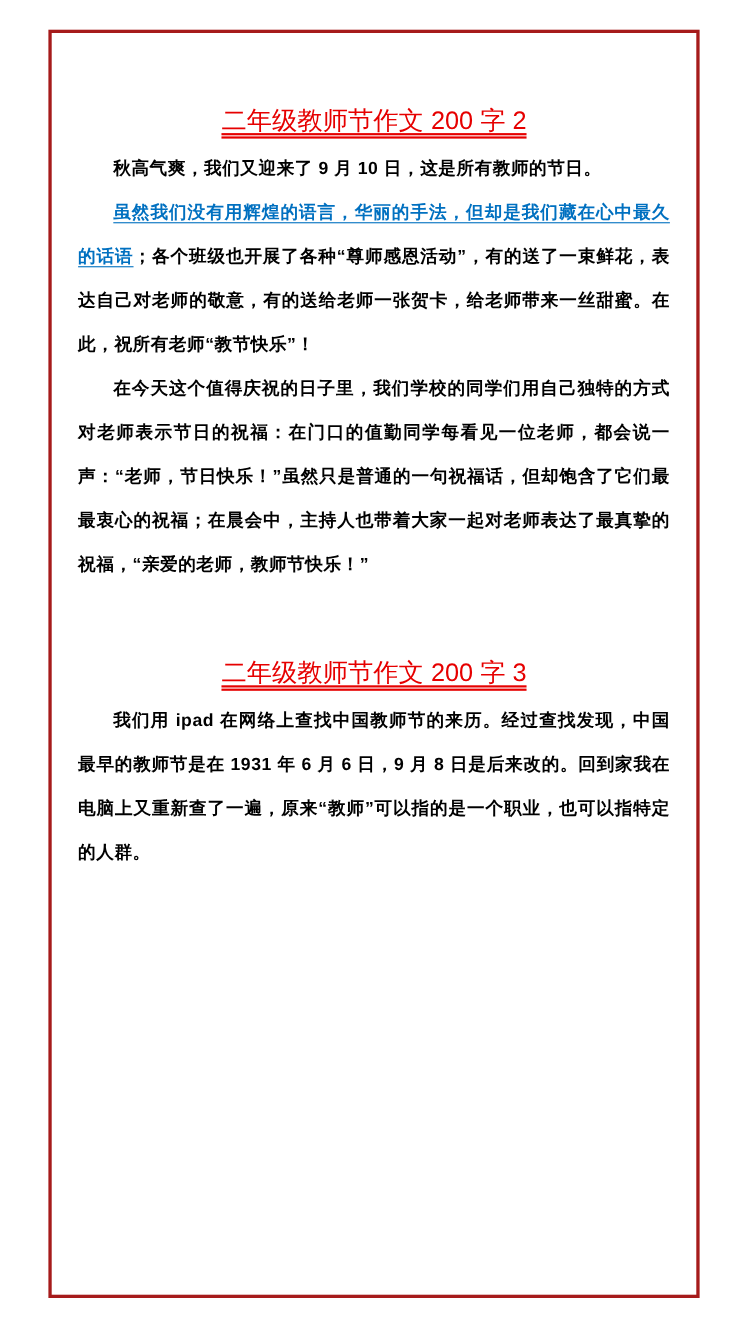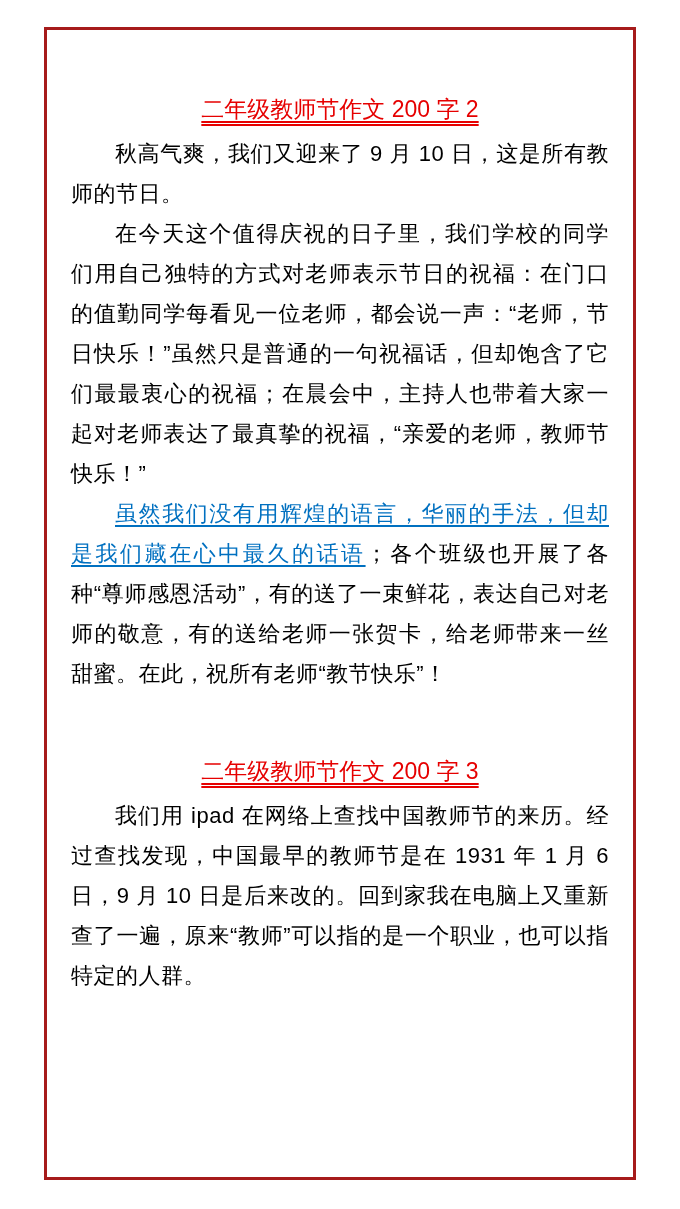--- a/index.html
+++ b/index.html
@@ -38,45 +38,46 @@
     text-decoration: underline;
     text-decoration-style: double;
     text-decoration-color: #e60000;
     text-underline-offset: 4px;
   }
   .title-1 { margin-top: 62px; margin-bottom: 8px; }
   .title-2 { margin-top: 60px; margin-bottom: 8px; }
   .essay-body p {
     margin: 0;
     color: #000000;
-    font-size: 22px;
+    font-size: 16px;
     line-height: 40px;
     letter-spacing: 0.5px;
     text-indent: 2em;
     text-align: justify;
+    font-weight: bold;
   }
   .link-blue {
     color: #0070c0;
     text-decoration: underline;
     text-decoration-color: #0070c0;
     text-underline-offset: 4px;
   }
 </style>
 </head>
 <body>
 
 <div class="canvas">
   <div class="doc-frame">
 
     <h2 class="essay-title title-1">二年级教师节作文 200 字 2</h2>
     <div class="essay-body">
       <p>秋高气爽，我们又迎来了 9 月 10 日，这是所有教师的节日。</p>
+      <p><span class="link-blue">虽然我们没有用辉煌的语言，华丽的手法，但却是我们藏在心中最久的话语</span><span>；各个班级也开展了各种“尊师感恩活动”，有的送了一束鲜花，表达自己对老师的敬意，有的送给老师一张贺卡，给老师带来一丝甜蜜。在此，祝所有老师“教节快乐”！</span></p>
       <p>在今天这个值得庆祝的日子里，我们学校的同学们用自己独特的方式对老师表示节日的祝福：在门口的值勤同学每看见一位老师，都会说一声：“老师，节日快乐！”虽然只是普通的一句祝福话，但却饱含了它们最最衷心的祝福；在晨会中，主持人也带着大家一起对老师表达了最真挚的祝福，“亲爱的老师，教师节快乐！”</p>
-      <p><span class="link-blue">虽然我们没有用辉煌的语言，华丽的手法，但却是我们藏在心中最久的话语</span><span>；各个班级也开展了各种“尊师感恩活动”，有的送了一束鲜花，表达自己对老师的敬意，有的送给老师一张贺卡，给老师带来一丝甜蜜。在此，祝所有老师“教节快乐”！</span></p>
     </div>
 
     <h2 class="essay-title title-2">二年级教师节作文 200 字 3</h2>
     <div class="essay-body">
-      <p>我们用 ipad 在网络上查找中国教师节的来历。经过查找发现，中国最早的教师节是在 1931 年 1 月 6 日，9 月 10 日是后来改的。回到家我在电脑上又重新查了一遍，原来“教师”可以指的是一个职业，也可以指特定的人群。</p>
+      <p>我们用 ipad 在网络上查找中国教师节的来历。经过查找发现，中国最早的教师节是在 1931 年 6 月 6 日，9 月 8 日是后来改的。回到家我在电脑上又重新查了一遍，原来“教师”可以指的是一个职业，也可以指特定的人群。</p>
     </div>
 
   </div>
 </div>
 
 </body></html>

